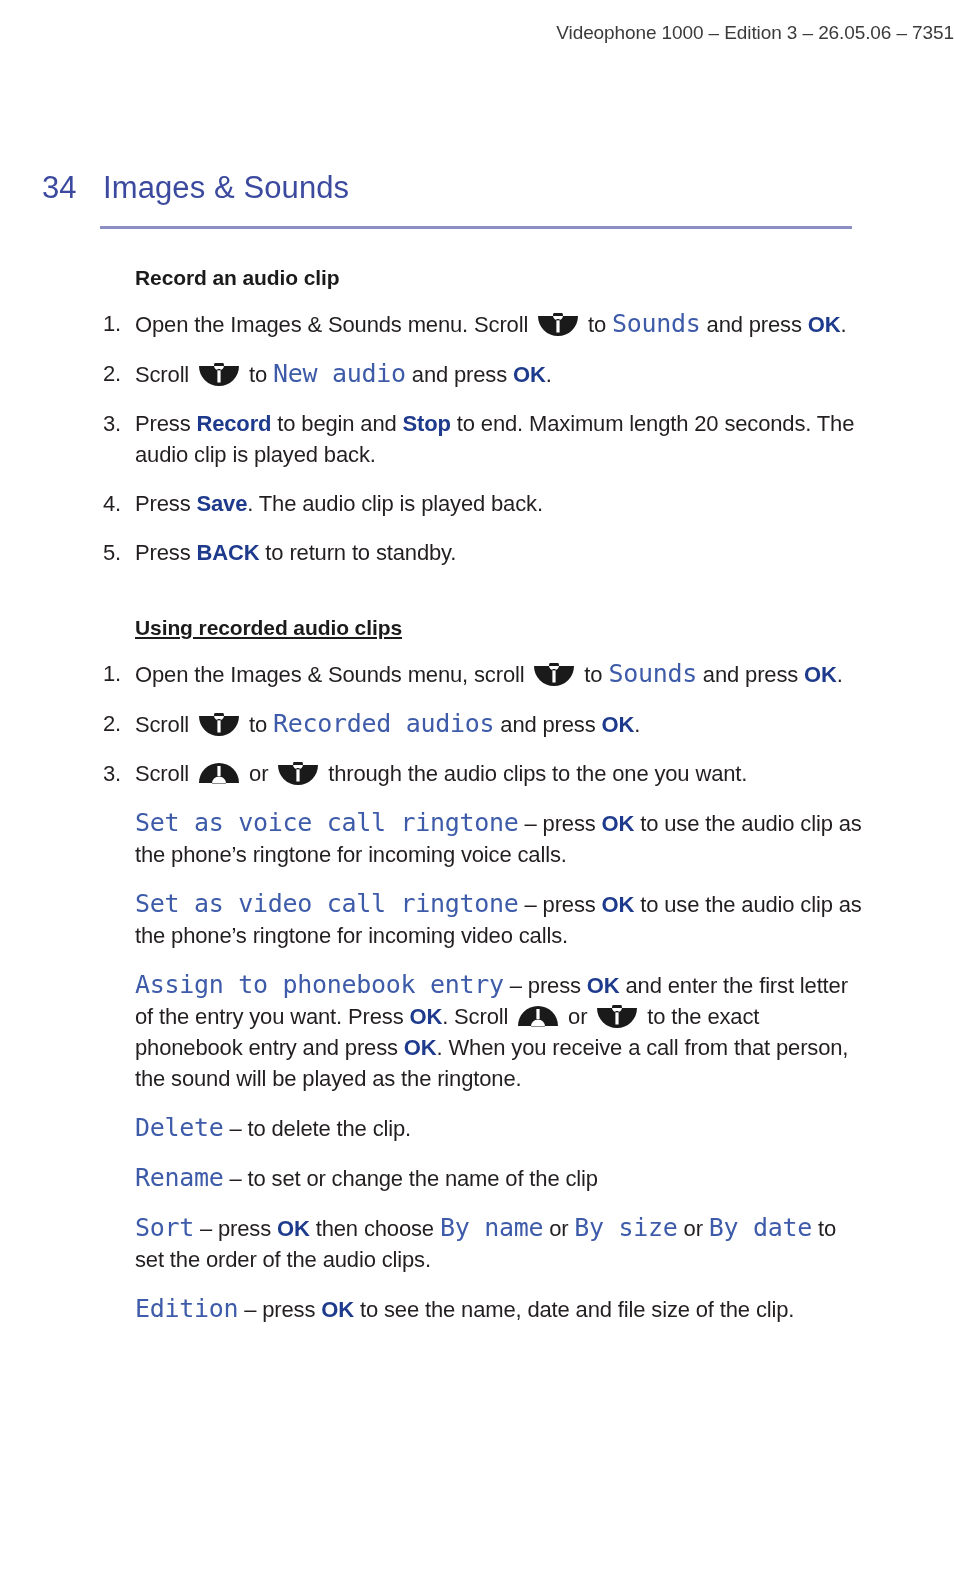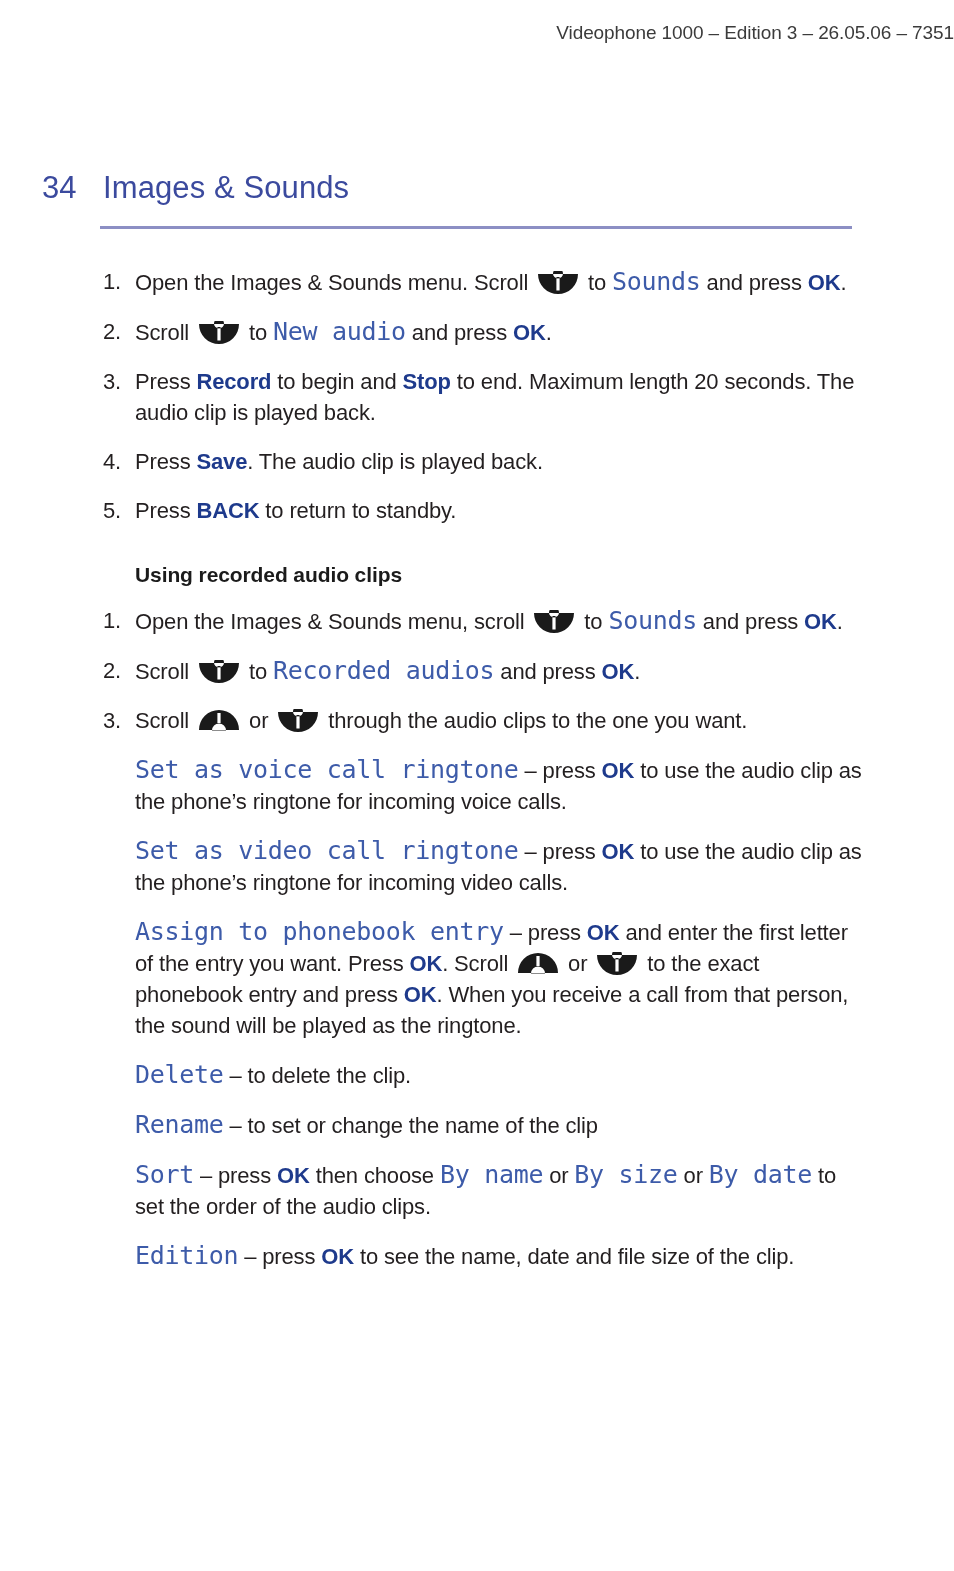--- a/index.html
+++ b/index.html
@@ -65,21 +65,21 @@
   }
 
   h3.sec-title {
     margin: 0 0 18px 0;
     padding-left: 32px;
     font-size: 21px;
     font-weight: bold;
     color: #1b1b1b;
     letter-spacing: -0.1px;
   }
-  h3.sec-title.second { margin-top: 37px; }
+  h3.sec-title.second { margin-top: 48px; text-decoration: underline; }
 
   ol.steps {
     list-style: none;
     margin: 0;
     padding: 0;
   }
   ol.steps > li {
     position: relative;
     padding-left: 32px;
     margin-bottom: 18px;
@@ -134,20 +134,21 @@
 
 <div class="running-header">Videophone 1000 – Edition 3 – 26.05.06 – 7351</div>
 
 <div class="page-head">
   <span class="folio">34</span>
   <span class="chapter">Images &amp; Sounds</span>
 </div>
 <div class="head-rule"></div>
 
 <div class="content" id="content">
+    <h3 class="sec-title">Record an audio clip</h3>
     <ol class="steps">
       <li><span class="num">1.</span>Open the Images &amp; Sounds menu. Scroll <span class="navkey"><svg viewBox="0 0 44 24" width="44" height="24">
             <path fill="#1a1a1a" d="M2,3 H42 A20,20 0 0 1 2,3 Z M22,2.5 m-5,0 a5,5 0 1,0 10,0 a5,5 0 1,0 -10,0 Z M20.4,6 h3.2 v13.5 h-3.2 Z" fill-rule="evenodd"></path>
           </svg></span> to <span class="lcd">Sounds</span> and press <span class="key">OK</span>.</li>
       <li><span class="num">2.</span>Scroll <span class="navkey"><svg viewBox="0 0 44 24" width="44" height="24">
             <path fill="#1a1a1a" d="M2,3 H42 A20,20 0 0 1 2,3 Z M22,2.5 m-5,0 a5,5 0 1,0 10,0 a5,5 0 1,0 -10,0 Z M20.4,6 h3.2 v13.5 h-3.2 Z" fill-rule="evenodd"></path>
           </svg></span> to <span class="lcd">New audio</span> and press <span class="key">OK</span>.</li>
       <li><span class="num">3.</span>Press <span class="key">Record</span> to begin and <span class="key">Stop</span> to end. Maximum length 20 seconds. The audio clip is played back.</li>
       <li><span class="num">4.</span>Press <span class="key">Save</span>. The audio clip is played back.</li>
       <li><span class="num">5.</span>Press <span class="key">BACK</span> to return to standby.</li>

